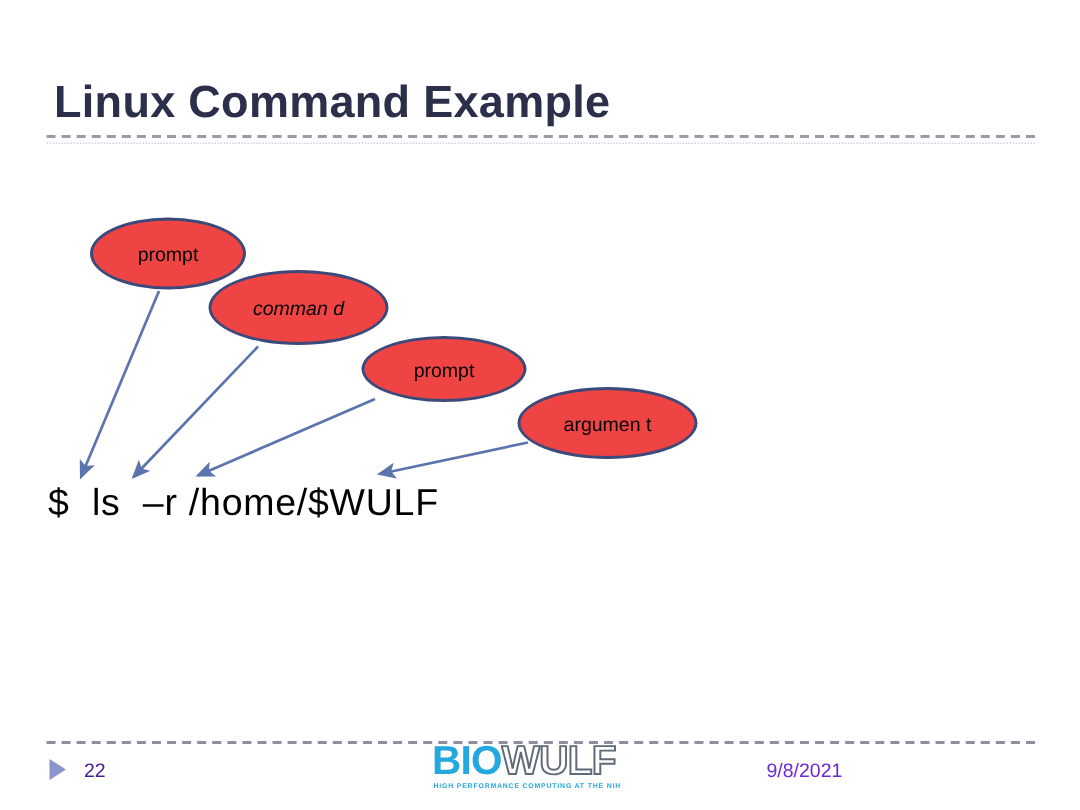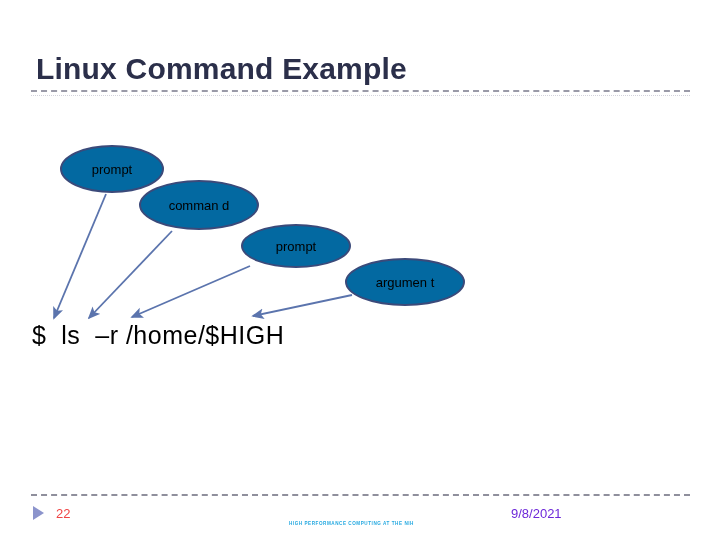--- a/index.html
+++ b/index.html
@@ -53,35 +53,35 @@
     left: 0;
     top: 0;
     width: 720px;
     height: 540px;
     pointer-events: none;
   }
 
   
   .callout {
     position: absolute;
-    background: #0369a1;
+    background: #ef4444;
     border: 2px solid #3b4a7a;
     border-radius: 50%;
     display: flex;
     align-items: center;
     justify-content: center;
     text-align: center;
     font-size: 13px;
     line-height: 15px;
     color: #000000;
     box-sizing: border-box;
     padding: 0 6px;
   }
   #callout-prompt   { left: 60px;  top: 145px; width: 104px; height: 48px; }
-  #callout-command  { left: 139px; top: 180px; width: 120px; height: 50px; }
+  #callout-command  { left: 139px; top: 180px; width: 120px; height: 50px; font-style: italic; }
   #callout-option   { left: 241px; top: 224px; width: 110px; height: 44px; }
   #callout-argument { left: 345px; top: 258px; width: 120px; height: 48px; }
 
   
   #command-line {
     position: absolute;
     left: 32px;
     top: 320px;
     font-size: 25px;
     line-height: 30px;
@@ -108,21 +108,21 @@
     border-top: 7px solid transparent;
     border-bottom: 7px solid transparent;
     border-left: 11px solid #8c94cc;
   }
   #page-number {
     position: absolute;
     left: 56px;
     top: 506px;
     font-size: 13px;
     line-height: 15px;
-    color: #ef4444;
+    color: #4c1d95;
   }
   #footer-date {
     position: absolute;
     left: 511px;
     top: 506px;
     font-size: 13px;
     line-height: 15px;
     color: #6d28d9;
   }
 
@@ -175,23 +175,24 @@
   <line x1="172" y1="231" x2="89" y2="318" stroke="#5b74ad" stroke-width="1.8" marker-end="url(#arrowhead)"></line>
   <line x1="250" y1="266" x2="132" y2="317" stroke="#5b74ad" stroke-width="1.8" marker-end="url(#arrowhead)"></line>
   <line x1="352" y1="295" x2="253" y2="316" stroke="#5b74ad" stroke-width="1.8" marker-end="url(#arrowhead)"></line>
 </svg>
 
 <div class="callout" id="callout-prompt">prompt</div>
 <div class="callout" id="callout-command">comman d</div>
 <div class="callout" id="callout-option">prompt</div>
 <div class="callout" id="callout-argument">argumen t</div>
 
-<div id="command-line">$  ls  –r /home/$HIGH</div>
+<div id="command-line">$  ls  –r /home/$WULF</div>
 
 <div id="footer-rule"></div>
 <div id="footer-triangle"></div>
 <div id="page-number">22</div>
 
 <div id="logo">
+  <div id="logo-wordmark"><span id="logo-bio">BIO</span><span id="logo-wulf">WULF</span></div>
   <div id="logo-tagline">HIGH PERFORMANCE COMPUTING AT THE NIH</div>
 </div>
 
 <div id="footer-date">9/8/2021</div>
 
 </body></html>

